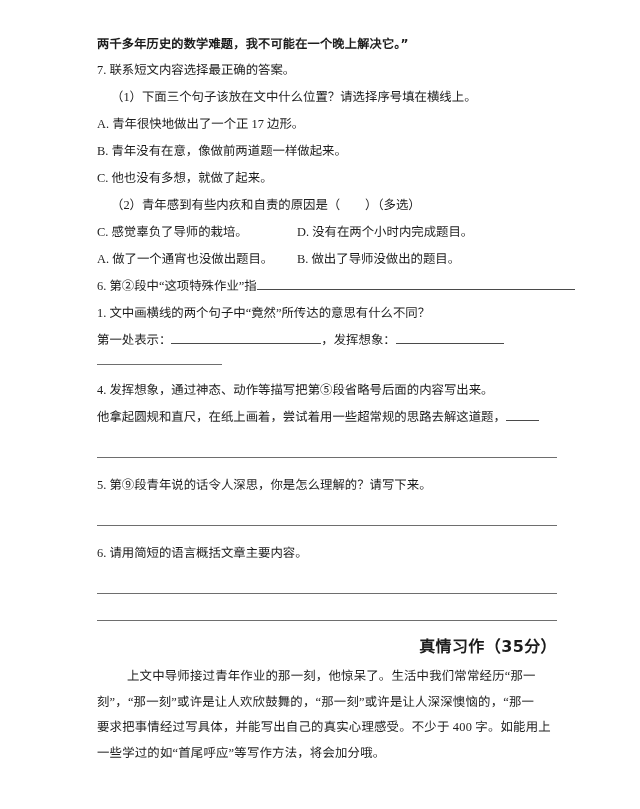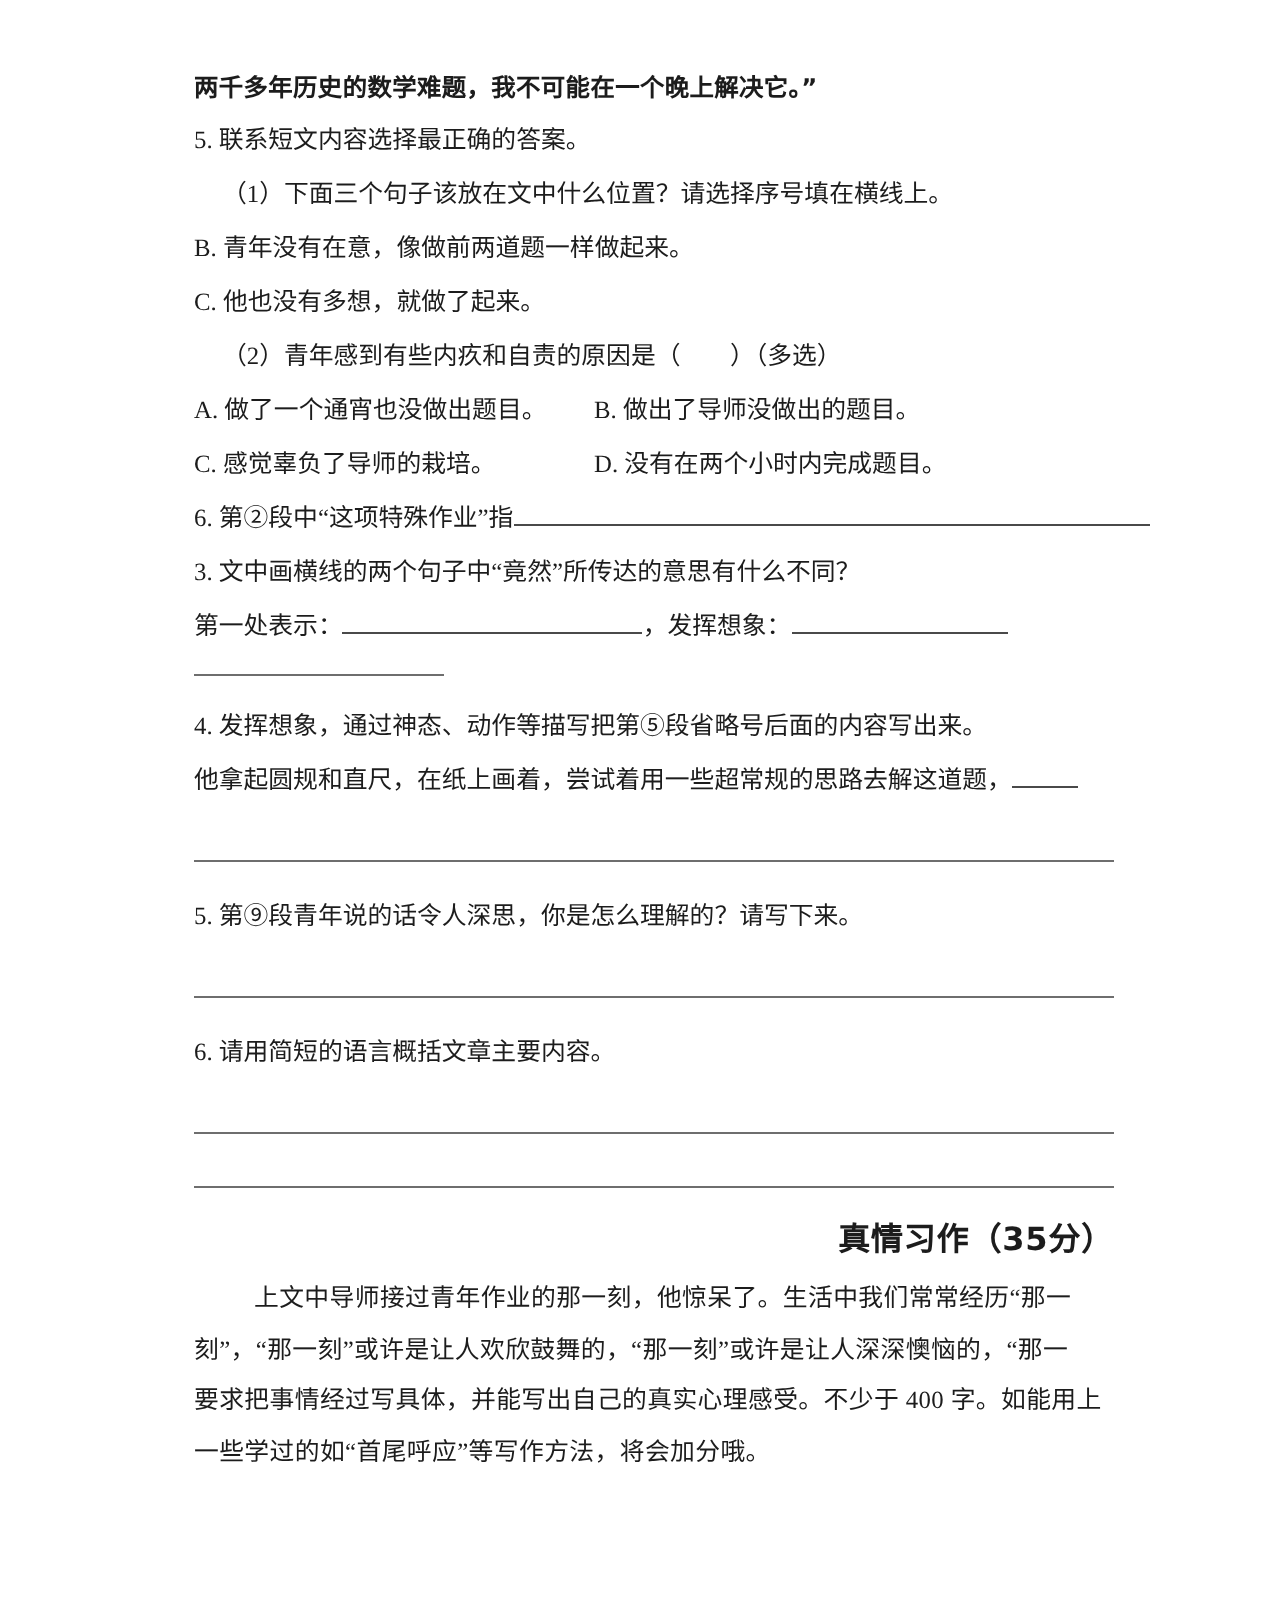--- a/index.html
+++ b/index.html
@@ -101,43 +101,44 @@
 </head>
 <body>
 
 <div class="page">
 
   <section class="excerpt">
     <div class="line bold">两千多年历史的数学难题，我不可能在一个晚上解决它。”</div>
   </section>
 
   <section class="q">
-    <div class="q-title">5. 联系短文内容选择最正确的答案。</div>
+    <div class="q-title">7. 联系短文内容选择最正确的答案。</div>
 
     <div class="q-title indent-1">（1）下面三个句子该放在文中什么位置？请选择序号填在横线上。</div>
+    <div class="q-title">A. 青年很快地做出了一个正 17 边形。</div>
     <div class="q-title">B. 青年没有在意，像做前两道题一样做起来。</div>
     <div class="q-title">C. 他也没有多想，就做了起来。</div>
 
     <div class="q-title indent-1">（2）青年感到有些内疚和自责的原因是（　　）（多选）</div>
     <div class="opt-row">
+      <span class="opt-col-a">C. 感觉辜负了导师的栽培。</span>
+      <span class="opt-col-b">D. 没有在两个小时内完成题目。</span>
+    </div>
+    <div class="opt-row">
       <span class="opt-col-a">A. 做了一个通宵也没做出题目。</span>
       <span class="opt-col-b">B. 做出了导师没做出的题目。</span>
-    </div>
-    <div class="opt-row">
-      <span class="opt-col-a">C. 感觉辜负了导师的栽培。</span>
-      <span class="opt-col-b">D. 没有在两个小时内完成题目。</span>
     </div>
   </section>
 
   <section class="q">
     <div class="q-title"><span>6. 第②段中“这项特殊作业”指</span><span class="inline-blank blank-rest"></span></div>
   </section>
 
   <section class="q">
-    <div class="q-title">3. 文中画横线的两个句子中“竟然”所传达的意思有什么不同？</div>
+    <div class="q-title">1. 文中画横线的两个句子中“竟然”所传达的意思有什么不同？</div>
     <div class="q-title"><span>第一处表示：</span><span class="inline-blank blank-mid"></span><span>，发挥想象：</span><span class="inline-blank blank-right"></span></div>
     <div class="spacer-10"></div>
     <div class="rule rule-short"></div>
   </section>
 
   <section class="q">
     <div class="spacer-12"></div>
     <div class="q-title">4. 发挥想象，通过神态、动作等描写把第⑤段省略号后面的内容写出来。</div>
     <div class="q-title"><span>他拿起圆规和直尺，在纸上画着，尝试着用一些超常规的思路去解这道题，</span><span class="inline-blank blank-short"></span></div>
     <div class="rule rule-gap-27"></div>

